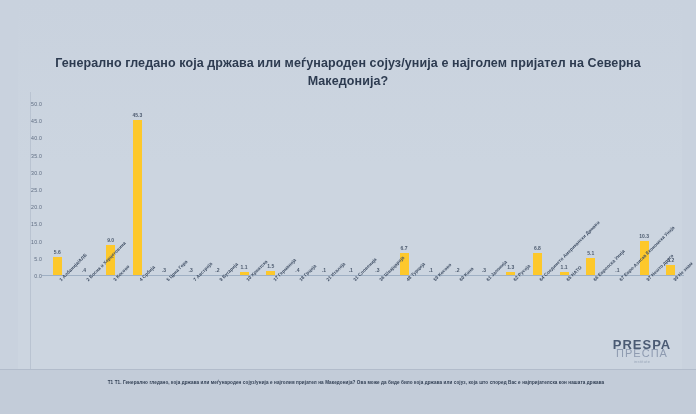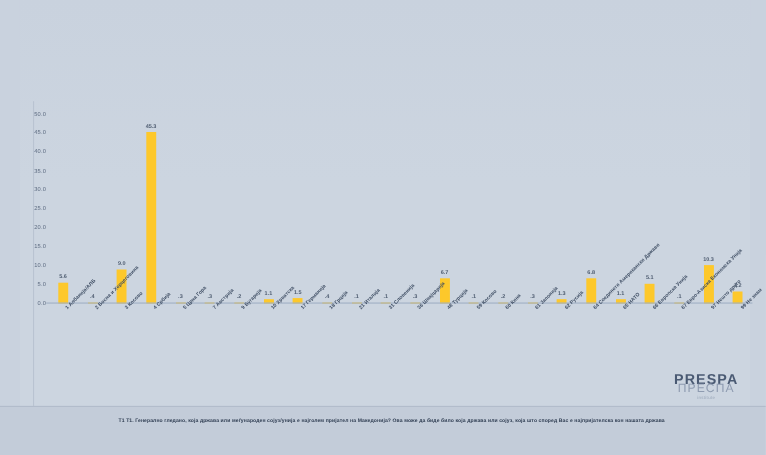--- a/index.html
+++ b/index.html
@@ -120,20 +120,21 @@
 </style>
 </head>
 <body>
 
 <div id="page">
 
   <div class="edgeL"></div>
   <div class="edgeR"></div>
   <div class="innerframe"></div>
 
+  <div class="title">Генерално гледано која држава или меѓународен сојуз/унија е најголем пријател на Северна Македонија?</div>
 
   <div class="plot">
     <div class="yaxis">
         <div class="ytick" style="top: 172px;">0.0</div>
         <div class="ytick" style="top: 154.8px;">5.0</div>
         <div class="ytick" style="top: 137.6px;">10.0</div>
         <div class="ytick" style="top: 120.4px;">15.0</div>
         <div class="ytick" style="top: 103.2px;">20.0</div>
         <div class="ytick" style="top: 86px;">25.0</div>
         <div class="ytick" style="top: 68.8px;">30.0</div>

